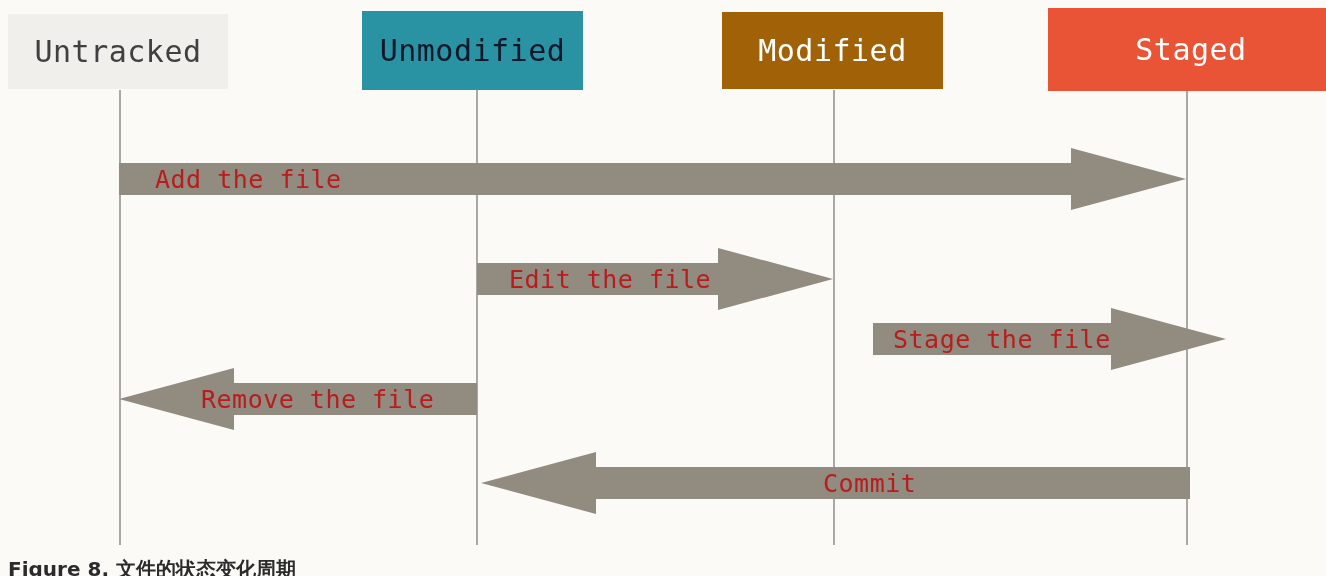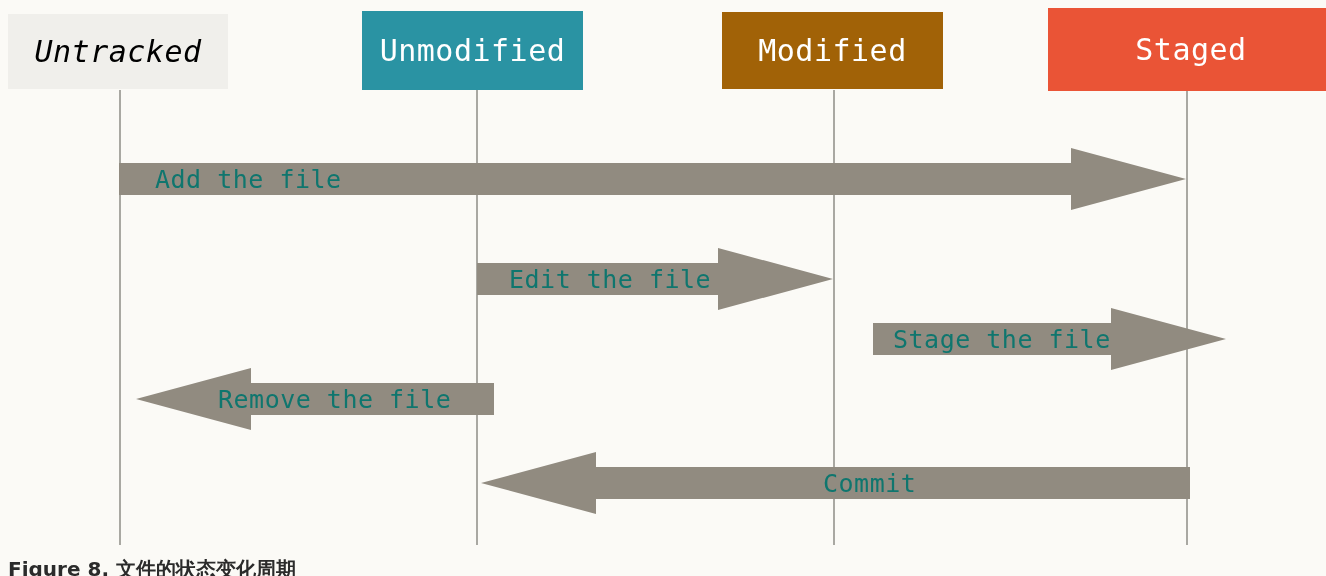--- a/index.html
+++ b/index.html
@@ -36,21 +36,21 @@
     position: absolute;
   }
   .arrow-wrap svg {
     display: block;
     overflow: visible;
   }
   .arrow-label {
     position: absolute;
     font-family: "DejaVu Sans Mono", "Liberation Mono", monospace;
     font-size: 25px;
-    color: #0f766e;
+    color: #b91c1c;
     letter-spacing: 0.5px;
     white-space: nowrap;
     top: 50%;
     transform: translateY(-50%);
   }
   .caption {
     position: absolute;
     left: 8px;
     font-family: "DejaVu Sans", "Liberation Sans", sans-serif;
     font-size: 20px;
@@ -65,24 +65,24 @@
 <div id="stage">
 
   <div id="lifelines">
       <div class="lifeline" style="left: 119px; top: 90px; height: 455px; background: rgb(169, 168, 162);"></div>
       <div class="lifeline" style="left: 476px; top: 90px; height: 455px; background: rgb(169, 168, 162);"></div>
       <div class="lifeline" style="left: 833px; top: 90px; height: 455px; background: rgb(169, 168, 162);"></div>
       <div class="lifeline" style="left: 1186px; top: 90px; height: 455px; background: rgb(169, 168, 162);"></div>
     </div>
   <div id="boxes">
       <div class="state-box" style="left: 8px; top: 14px; width: 220px; height: 75px; background: rgb(240, 239, 235); justify-content: center;">
-        <span class="state-label" style="color: #000000; font-style: italic;">Untracked</span>
+        <span class="state-label" style="color: #404040;">Untracked</span>
       </div>
       <div class="state-box" style="left: 362px; top: 11px; width: 221px; height: 79px; background: rgb(42, 147, 163); justify-content: center;">
-        <span class="state-label" style="color: #ffffff;">Unmodified</span>
+        <span class="state-label" style="color: #0f172a;">Unmodified</span>
       </div>
       <div class="state-box" style="left: 722px; top: 12px; width: 221px; height: 77px; background: #a16207; justify-content: center;">
         <span class="state-label" style="color: rgb(255, 255, 255);">Modified</span>
       </div>
       <div class="state-box" style="left: 1048px; top: 8px; width: 286px; height: 83px; background: rgb(234, 84, 54); justify-content: center;">
         <span class="state-label" style="color: #ffffff;">Staged</span>
       </div>
     </div>
   <div id="arrows">
       <div class="arrow-wrap" style="left: 119px; top: 148px; width: 1067px; height: 62px;">
@@ -96,21 +96,21 @@
           <polygon points="0,14.879999999999999 241,14.879999999999999 241,0 356,31 241,62 241,47.120000000000005 0,47.120000000000005" fill="#918b80"></polygon>
         </svg>
         <span class="arrow-label" style="left: 32px;">Edit the file</span>
       </div>
       <div class="arrow-wrap" style="left: 833px; top: 308px; width: 353px; height: 62px; margin-left: 40px;">
         <svg width="353" height="62" viewBox="0 0 353 62">
           <polygon points="0,14.879999999999999 238,14.879999999999999 238,0 353,31 238,62 238,47.120000000000005 0,47.120000000000005" fill="#918b80"></polygon>
         </svg>
         <span class="arrow-label" style="left: 20px;">Stage the file</span>
       </div>
-      <div class="arrow-wrap" style="left: 136px; top: 368px; width: 334px; height: 62px;">
+      <div class="arrow-wrap" style="left: 119px; top: 368px; width: 334px; height: 62px;">
         <svg width="358" height="62" viewBox="0 0 358 62">
           <polygon points="358,14.879999999999999 115,14.879999999999999 115,0 0,31 115,62 115,47.120000000000005 358,47.120000000000005" fill="#918b80"></polygon>
         </svg>
         <span class="arrow-label" style="left: 82px;">Remove the file</span>
       </div>
       <div class="arrow-wrap" style="left: 481px; top: 452px; width: 798px; height: 62px;">
         <svg width="709" height="62" viewBox="0 0 709 62">
           <polygon points="709,14.879999999999999 115,14.879999999999999 115,0 0,31 115,62 115,47.120000000000005 709,47.120000000000005" fill="#918b80"></polygon>
         </svg>
         <span class="arrow-label" style="left: 342px;">Commit</span>

